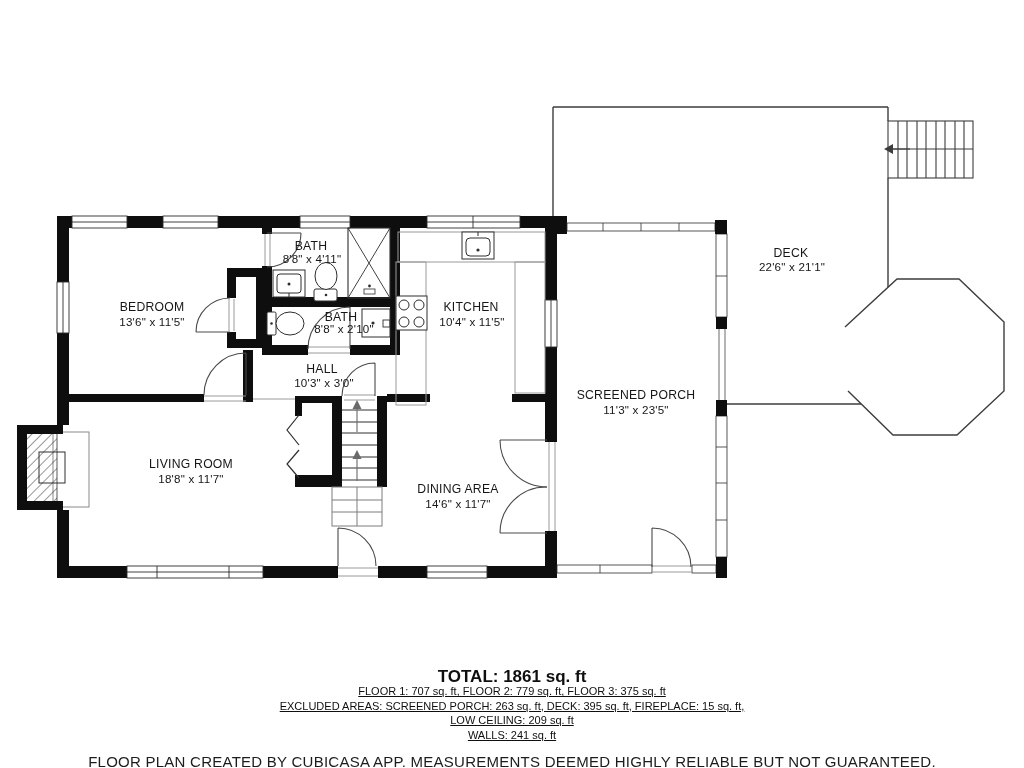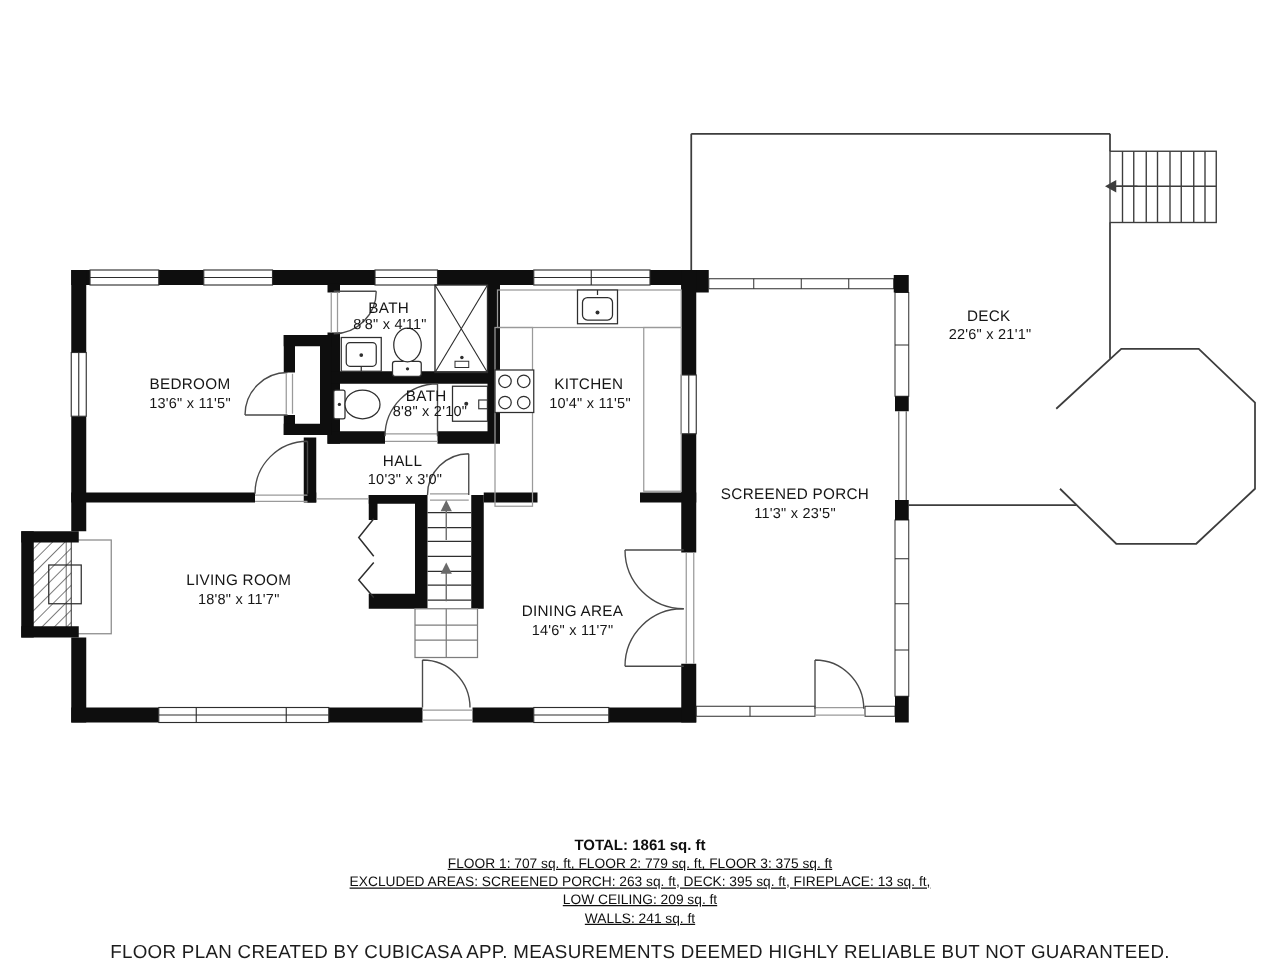--- a/index.html
+++ b/index.html
@@ -1,21 +1,21 @@
 <!DOCTYPE html>
 <html><head>
 <meta charset="utf-8">
 <style>
   html,body{margin:0;padding:0;background:#ffffff;}
   body{width:1024px;height:768px;position:relative;font-family:"Liberation Sans",sans-serif;overflow:hidden;}
   #plan{position:absolute;left:0;top:0;}
   .rname{font-size:12.2px;fill:#161616;letter-spacing:.25px;text-anchor:middle;}
   .rdim{font-size:11.6px;fill:#161616;letter-spacing:.2px;text-anchor:middle;}
   .summary{position:absolute;left:0;top:669px;width:100%;text-align:center;color:#0f0f0f;}
-  .sum-total{font-size:12px;font-weight:bold;line-height:15px;}
+  .sum-total{font-size:17px;font-weight:bold;line-height:15px;}
   .sum-line{font-size:11px;line-height:14.6px;text-decoration:underline;}
   .sum-foot{font-size:15px;margin-top:11px;letter-spacing:.25px;color:#1c1c1c;}
 </style>
 </head>
 <body>
 
 <svg id="plan" width="1024" height="660" viewBox="0 0 1024 660" xmlns="http://www.w3.org/2000/svg">
   <defs>
     <pattern id="hatchp" width="7" height="7" patternTransform="rotate(45)" patternUnits="userSpaceOnUse">
       <line x1="0" y1="0" x2="0" y2="7" stroke="#2e2e2e" stroke-width="1"></line>
@@ -299,17 +299,17 @@
     <text class="rdim" x="636" y="414">11'3" x 23'5"</text>
 
     <text class="rname" x="791" y="257">DECK</text>
     <text class="rdim" x="792" y="271">22'6" x 21'1"</text>
   </g>
 </svg>
 
 <div class="summary">
   <div class="sum-total">TOTAL: 1861 sq. ft</div>
   <div class="sum-line">FLOOR 1: 707 sq. ft, FLOOR 2: 779 sq. ft, FLOOR 3: 375 sq. ft</div>
-  <div class="sum-line">EXCLUDED AREAS: SCREENED PORCH: 263 sq. ft, DECK: 395 sq. ft, FIREPLACE: 13 sq. ft,</div>
+  <div class="sum-line">EXCLUDED AREAS: SCREENED PORCH: 263 sq. ft, DECK: 395 sq. ft, FIREPLACE: 15 sq. ft,</div>
   <div class="sum-line">LOW CEILING: 209 sq. ft</div>
   <div class="sum-line">WALLS: 241 sq. ft</div>
   <div class="sum-foot">FLOOR PLAN CREATED BY CUBICASA APP. MEASUREMENTS DEEMED HIGHLY RELIABLE BUT NOT GUARANTEED.</div>
 </div>
 
 </body></html>

